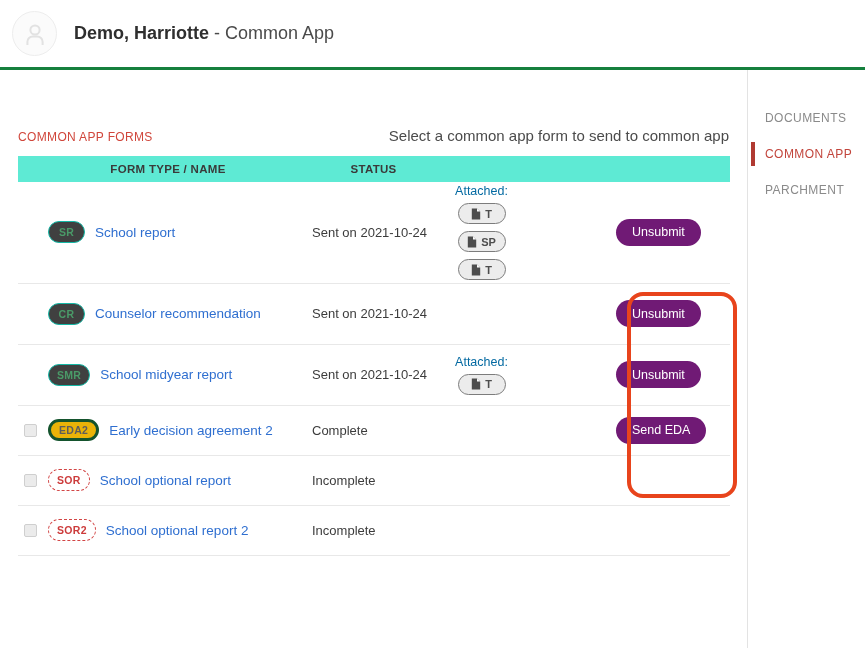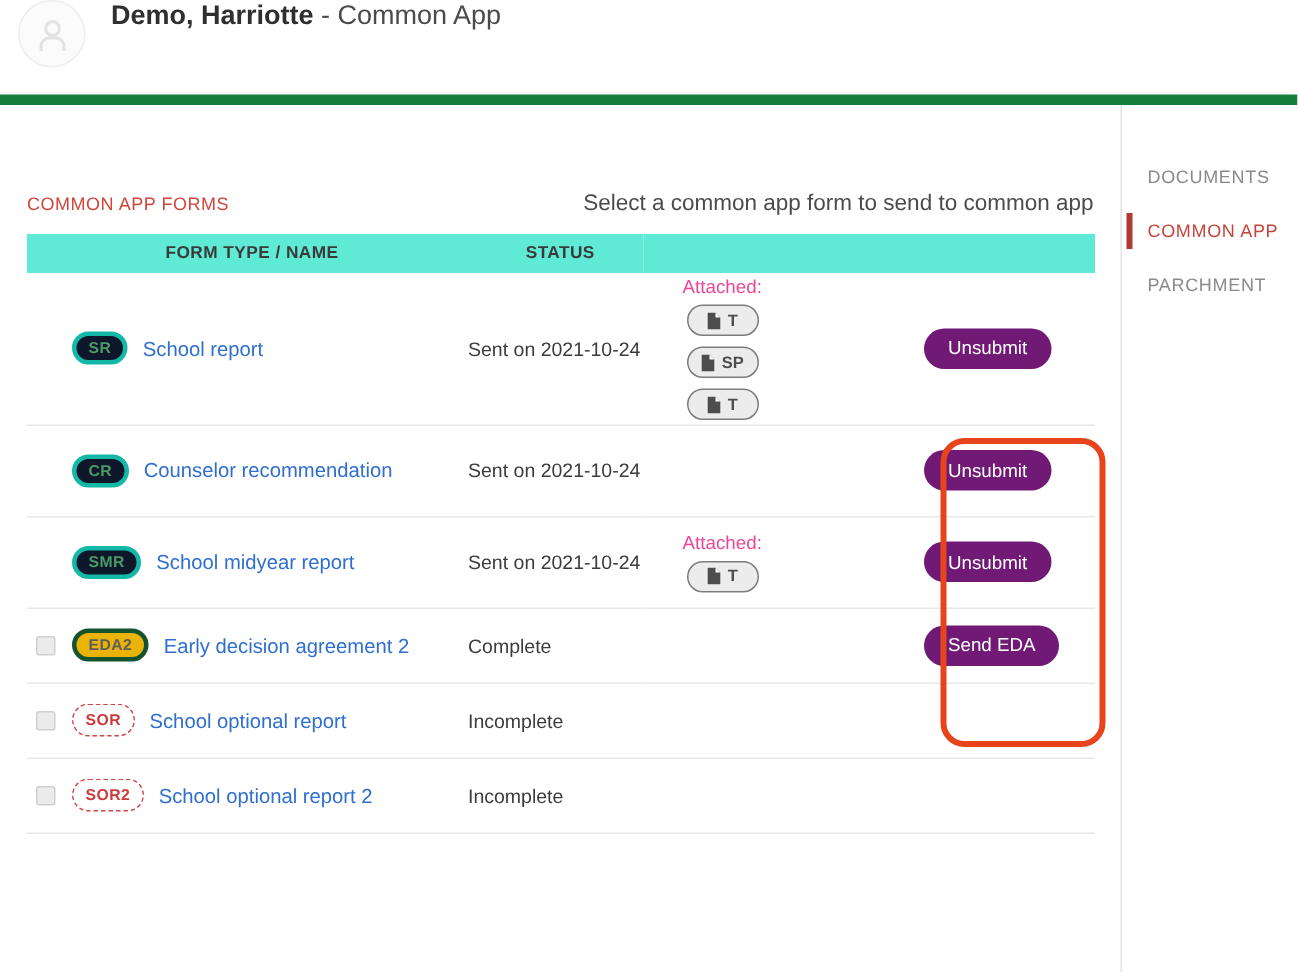--- a/index.html
+++ b/index.html
@@ -8,23 +8,23 @@
     width: 865px;
     height: 648px;
     background: #ffffff;
     font-family: "Liberation Sans", sans-serif;
     overflow: hidden;
   }
 
   
   .page-header {
     height: 70px;
-    border-bottom: 7px solid #15803d;
-    display: flex;
-    align-items: flex-start;
+    border-bottom: 3px solid #15803d;
+    display: flex;
+    align-items: center;
     padding-left: 12px;
     background: #fff;
   }
   .avatar {
     width: 45px;
     height: 45px;
     border-radius: 50%;
     border: 1px solid #ededed;
     background: #fbfbfb;
     display: flex;
@@ -141,22 +141,22 @@
     display: inline-flex;
     align-items: center;
     justify-content: center;
     font-size: 10.5px;
     font-weight: bold;
     letter-spacing: .3px;
     padding: 0 8px;
     margin-right: 10px;
   }
   .badge.green {
-    background: #0f172a;
-    border: 3px solid #14b8a6;
+    background: #404040;
+    border: 1px solid #14b8a6;
     color: #4a9a68;
   }
   .badge.dashed-red {
     background: #fff;
     border: 1.5px dashed #d24545;
     color: #cc3b3b;
   }
   .badge.solid-gray {
     background: #eab308;
     border: 3px solid #14532d;
@@ -173,21 +173,21 @@
   
   .att-cell { padding-left: 0; }
   .att-block {
     display: flex;
     flex-direction: column;
     align-items: center;
     width: 105px;
   }
   .att-label {
     font-size: 12.5px;
-    color: #ec4899;
+    color: #0369a1;
     margin-bottom: 5px;
   }
   .chip {
     width: 48px;
     height: 21px;
     border: 1.5px solid #7c7c7c;
     background: #ececec;
     border-radius: 11px;
     display: flex;
     align-items: center;

